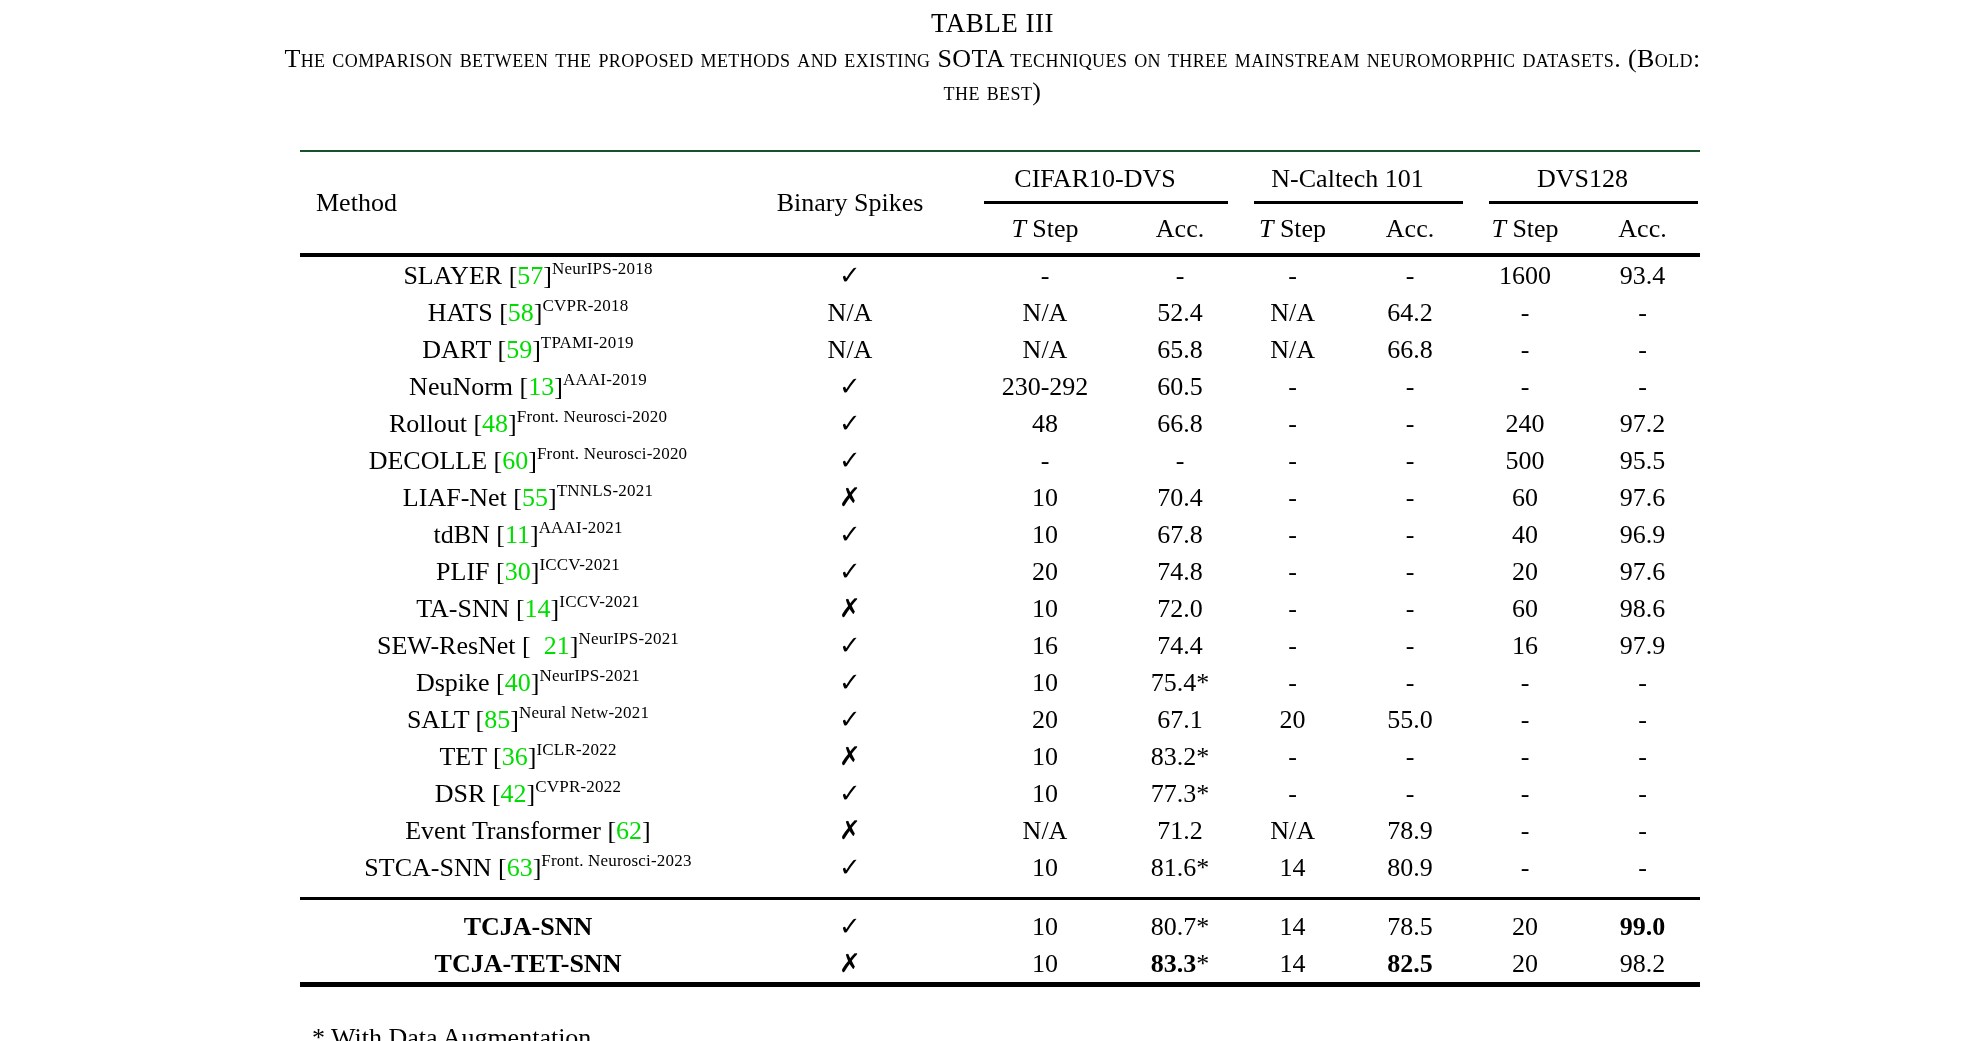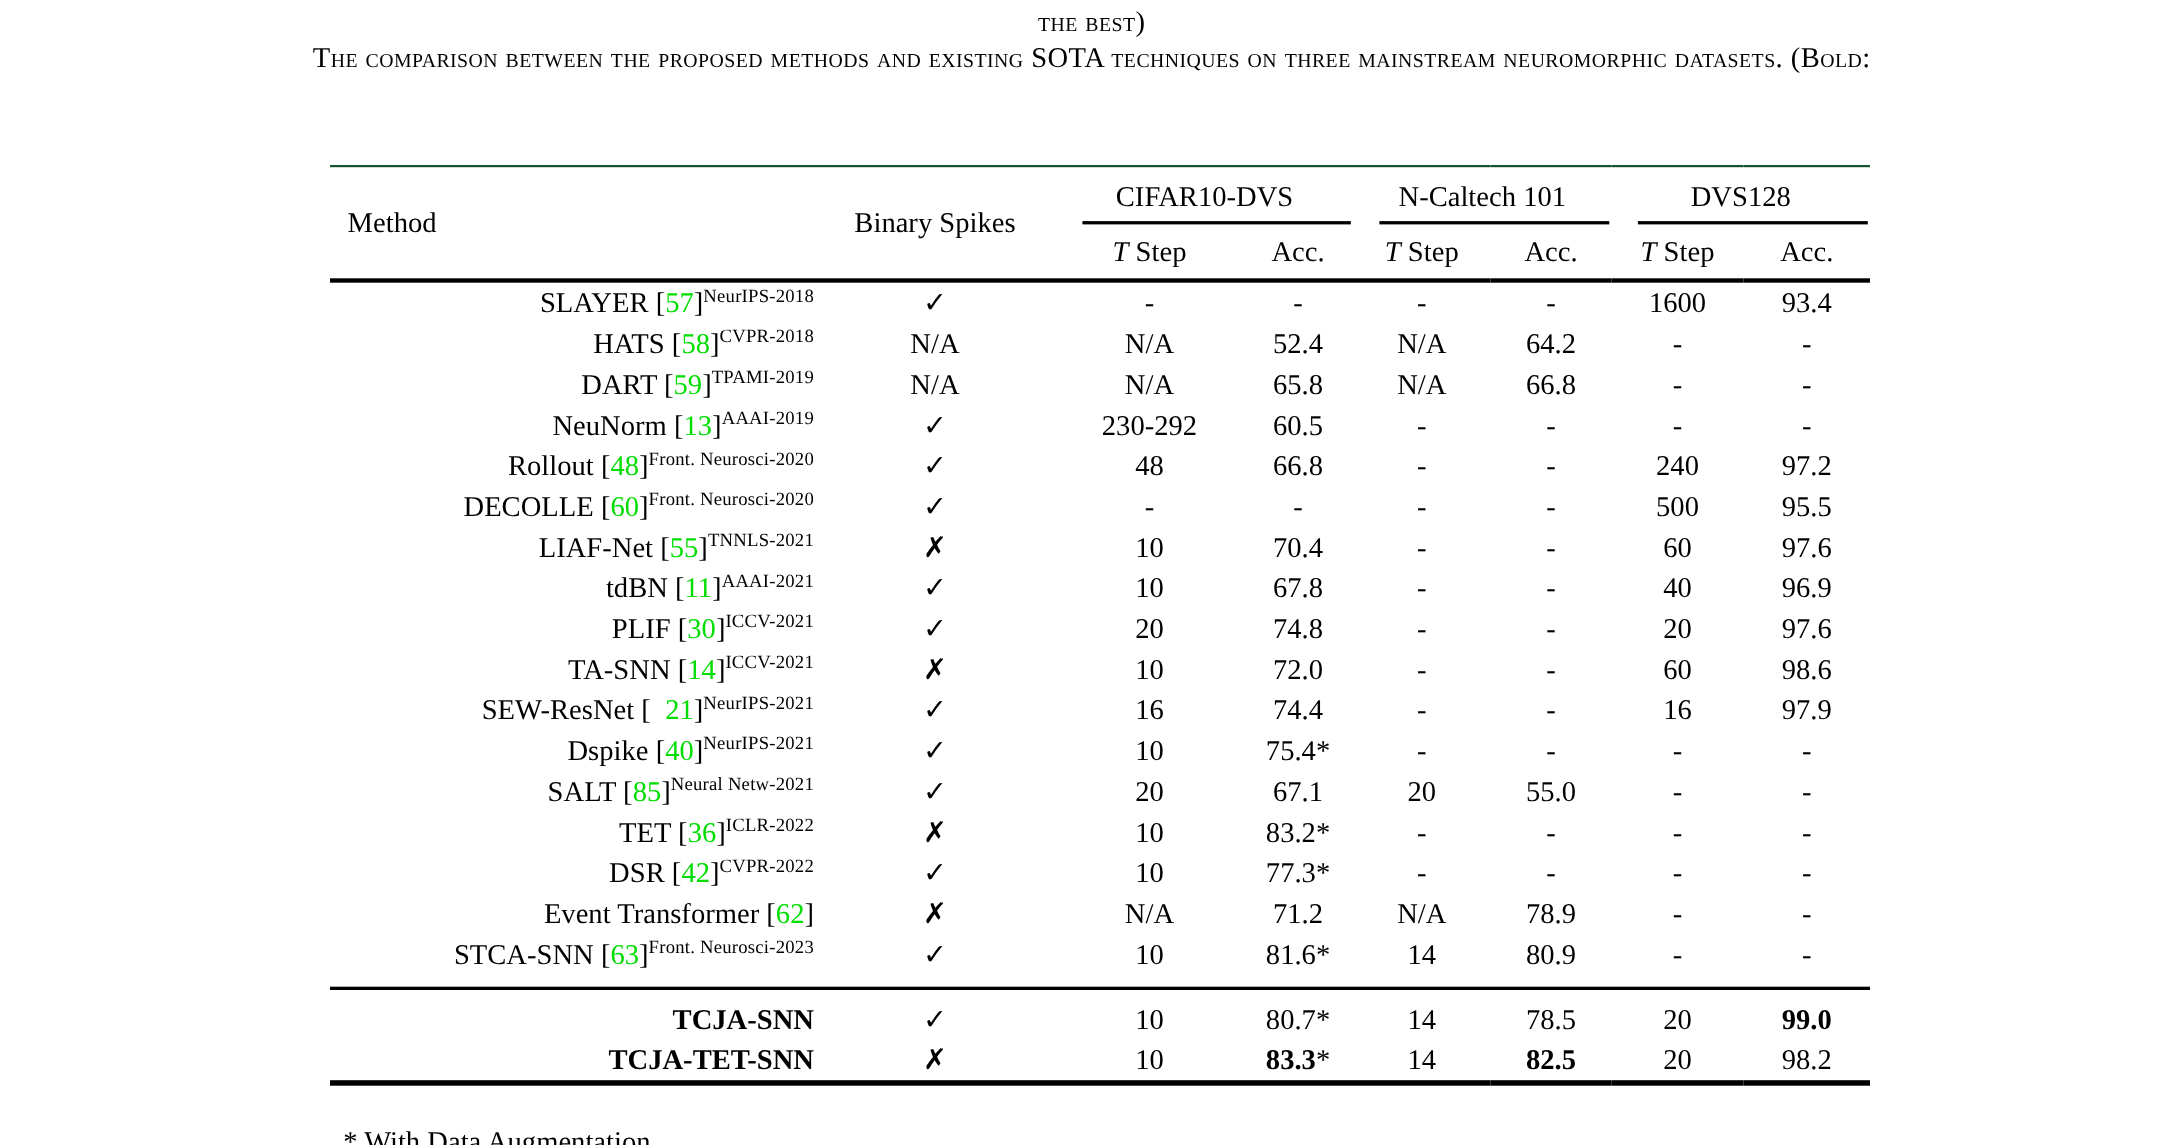--- a/index.html
+++ b/index.html
@@ -16,37 +16,38 @@
   thead th{font-weight:normal;font-size:26px;}
   th.method-h{text-align:left;padding-left:16px;vertical-align:middle;}
   th.binary-h{text-align:center;vertical-align:middle;}
   th.group{position:relative;height:52px;vertical-align:top;padding:0;}
   .gname{text-align:center;font-size:26px;padding-top:12px;}
   .cmidrule{position:absolute;left:24px;right:2px;bottom:0;height:3px;background:#000;}
   th.sub{height:49px;text-align:center;vertical-align:middle;padding:0;}
   th.sub i{font-style:italic;}
 
   tbody td{height:37px;text-align:center;font-size:26px;padding:0;vertical-align:middle;white-space:nowrap;}
-  td.mcell{text-align:right;padding-left:16px;}
+  td.mcell{text-align:center;padding-left:16px;}
   .bold-name{font-weight:700;}
   .b{font-weight:700;}
   sup.venue{font-size:17px;vertical-align:super;line-height:0;letter-spacing:.2px;}
   .mark{font-family:"DejaVu Sans","Liberation Sans",sans-serif;font-weight:700;font-size:26px;}
   tr.divider td{height:auto;padding:11px 0 8px 0;}
   .divider-bar{height:3px;background:#000;width:100%;}
 
   .footnote{position:absolute;left:312px;top:1023px;font-size:26px;}
 </style>
 </head>
 <body>
 
 <div class="page">
+  <div class="title">TABLE III</div>
   <div class="caption">
+    <div>The comparison between the proposed methods and existing SOTA techniques on three mainstream neuromorphic datasets. (Bold:</div>
     <div>the best)</div>
-    <div>The comparison between the proposed methods and existing SOTA techniques on three mainstream neuromorphic datasets. (Bold:</div>
   </div>
 
   <div class="tablewrap">
     <table>
       <colgroup>
         <col style="width:440px">
           <col style="width:220px">
         <col style="width:170px">
           <col style="width:100px">
         <col style="width:125px">

